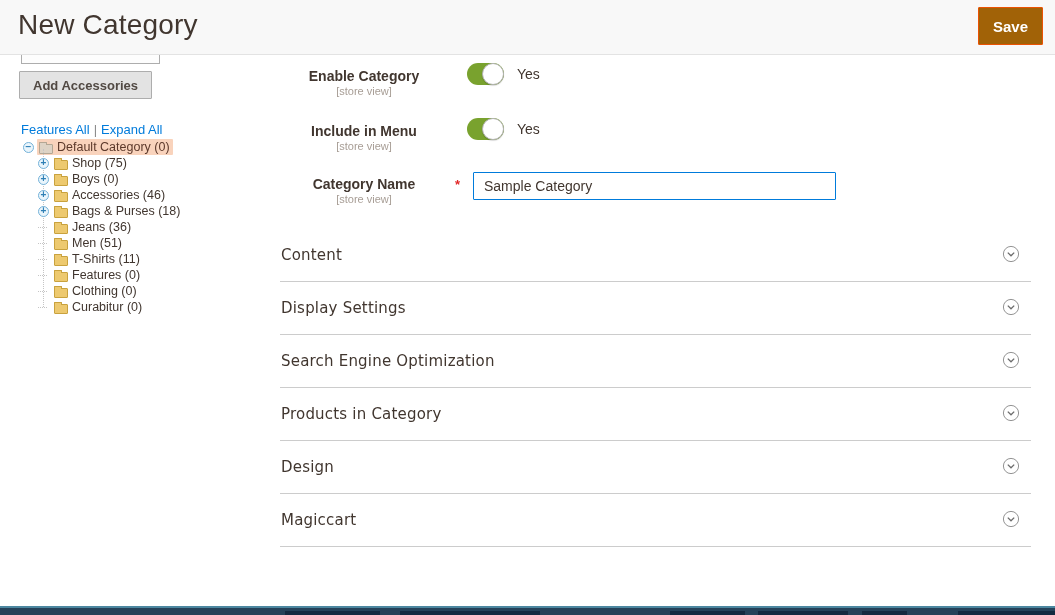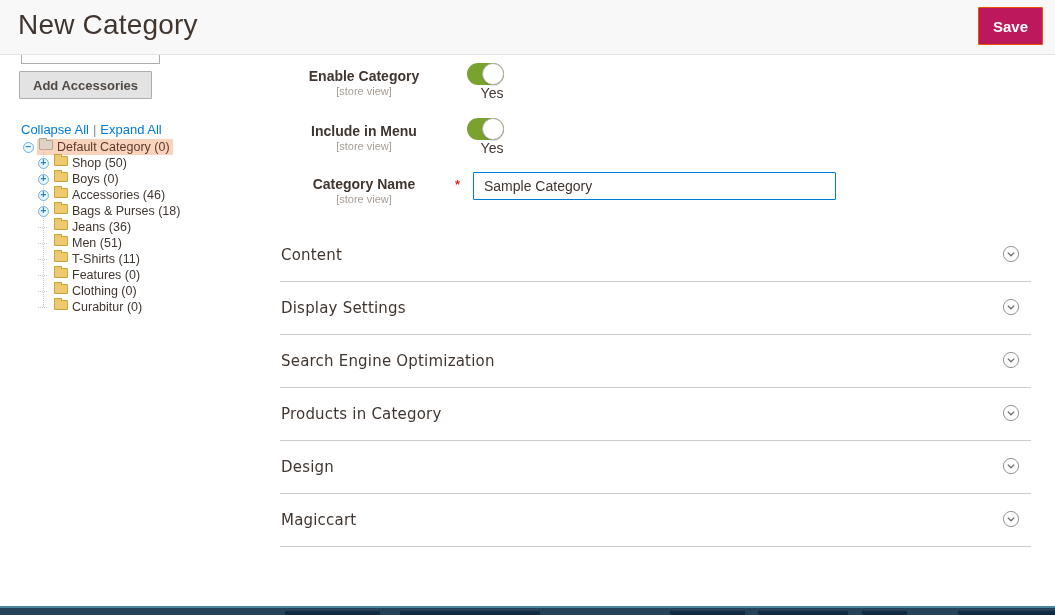--- a/index.html
+++ b/index.html
@@ -6,21 +6,21 @@
   html,body { width:1055px; height:615px; }
   body { font-family:"Liberation Sans", sans-serif; background:#fff; color:#41362f; }
   .screen { position:relative; width:1055px; height:615px; overflow:hidden; background:#fff; }
 
   
   .page-header { position:absolute; top:0; left:0; width:1055px; height:55px;
     background:#f8f8f8; border-bottom:1px solid #e3e3e3; }
   .page-title { position:absolute; left:18px; top:9px; font-size:28px; font-weight:400;
     color:#41362f; letter-spacing:0.2px; }
   .save-btn { position:absolute; left:978px; top:7px; width:65px; height:38px;
-    background:#be185d; color:#fff; border:1px solid #eb5202; border-radius:1px;
+    background:#a16207; color:#fff; border:1px solid #eb5202; border-radius:1px;
     font-family:"Liberation Sans", sans-serif; font-size:15px; font-weight:700; cursor:pointer; }
 
   
   .sidebar { position:absolute; top:55px; left:0; width:272px; height:560px; background:#fff; }
   .partial-btn { position:absolute; left:21px; top:0; width:139px; height:9px;
     background:#fdfdfd; border:1px solid #adadad; border-top:none; }
   .add-sub-btn { position:absolute; left:19px; top:16px; height:28px; padding:0 13px;
     background:#e3e3e3; border:1px solid #adadad; border-radius:1px; color:#514943;
     font-family:"Liberation Sans", sans-serif; font-size:13px; font-weight:600; cursor:pointer; }
   .tree-links { position:absolute; left:21px; top:67px; font-size:13px; }
@@ -32,41 +32,41 @@
     cursor:pointer; white-space:nowrap; }
   .lvl0 { padding-left:23px; }
   .lvl1 { padding-left:38px; }
   .tree-children { position:relative; }
   .tree-children::before { content:""; position:absolute; left:43px; top:-6px; bottom:8px;
     border-left:1px dotted #c5c5c5; }
   .expander { position:relative; z-index:1; width:11px; height:11px; margin-right:3px; flex:0 0 11px;
     border-radius:50%; border:1px solid #74b2d9; background:#e9f5fc; color:#2e7fb5;
     font-size:10px; line-height:8px; text-align:center; font-weight:700; }
   .stub { width:9px; height:1px; margin-right:5px; flex:0 0 9px; border-top:1px dotted #c5c5c5; }
-  .node { display:flex; align-items:flex-start; padding:1px 3px 1px 2px; border-radius:1px; }
+  .node { display:flex; align-items:flex-end; padding:1px 3px 1px 2px; border-radius:1px; }
   .node.selected { background:#f9d3bc; }
   .node.selected .tree-label { color:#5c392b; }
   .folder { position:relative; width:14px; height:10px; margin-right:4px; flex:0 0 14px;
     background:#edc96f; border:1px solid #c9a23e; border-radius:1px; }
   .folder::before { content:""; position:absolute; top:-3px; left:-1px; width:6px; height:2px;
     background:inherit; border:1px solid; border-color:inherit; border-bottom:none;
     border-radius:1px 1px 0 0; }
   .folder-gray { background:#ddd3c5; border-color:#b3a794; }
 
   
   .main { position:absolute; left:280px; top:55px; width:751px; height:560px; }
   .field-row { position:absolute; left:0; width:751px; display:flex; align-items:flex-start; }
   .row-enable  { top:6px; }
   .row-include { top:61px; }
   .row-name    { top:114px; }
   .f-label { width:168px; text-align:center; padding-top:8px; }
   .f-label .lab { font-size:14px; font-weight:700; color:#41362f; display:block; line-height:15px; }
   .f-label .scope { font-size:11px; color:#a79d95; display:block; margin-top:1px; }
   .f-req { width:25px; padding-left:7px; padding-top:8px; color:#e22626; font-size:13px; font-weight:700; }
-  .toggle-wrap { display:flex; align-items:center; margin-left:19px; padding-top:2px;flex-direction:column; }
+  .toggle-wrap { display:flex; align-items:center; margin-left:19px; padding-top:2px; }
   .toggle { position:relative; width:37px; height:22px; border-radius:11px; background:#79a22e;
     display:inline-block; cursor:pointer; }
   .toggle .knob { position:absolute; right:0; top:0; width:22px; height:22px; border-radius:50%;
     background:#fff; border:1px solid #b3b3b3; box-shadow:0 1px 1px rgba(0,0,0,0.15); }
   .toggle-value { margin-left:13px; font-size:14px; color:#41362f; }
   .text-input { width:363px; height:28px; margin-top:3px; border:1px solid #007bdb; border-radius:1px;
     padding:0 10px; font-family:"Liberation Sans", sans-serif; font-size:14px; color:#41362f;
     outline:none; background:#fff; }
 
   
@@ -92,37 +92,37 @@
   <div class="page-header">
     <h1 class="page-title">New Category</h1>
     <button class="save-btn">Save</button>
   </div>
 
   <div class="sidebar">
     <div class="partial-btn"></div>
     <button class="add-sub-btn">Add Accessories</button>
 
     <div class="tree-links">
-      <a class="tree-link">Collapse All</a><span class="tree-sep">|</span><a class="tree-link">Expand All</a>
+      <a class="tree-link">Features All</a><span class="tree-sep">|</span><a class="tree-link">Expand All</a>
     </div>
 
     <ul class="tree">
       <li class="tree-item lvl0">
         <span class="expander">−</span>
         <span class="node selected">
           <span class="folder folder-gray"></span>
           <span class="tree-label">Default Category (0)</span>
         </span>
       </li>
       <ul class="tree-children" style="list-style:none;">
         <li class="tree-item lvl1">
           <span class="expander">+</span>
           <span class="node">
               <span class="folder"></span>
-          <span class="tree-label">Shop (50)</span>
+          <span class="tree-label">Shop (75)</span>
             </span>
         </li>
         <li class="tree-item lvl1">
           <span class="expander">+</span>
           <span class="node">
               <span class="folder"></span>
           <span class="tree-label">Boys (0)</span>
             </span>
         </li>
         <li class="tree-item lvl1">

